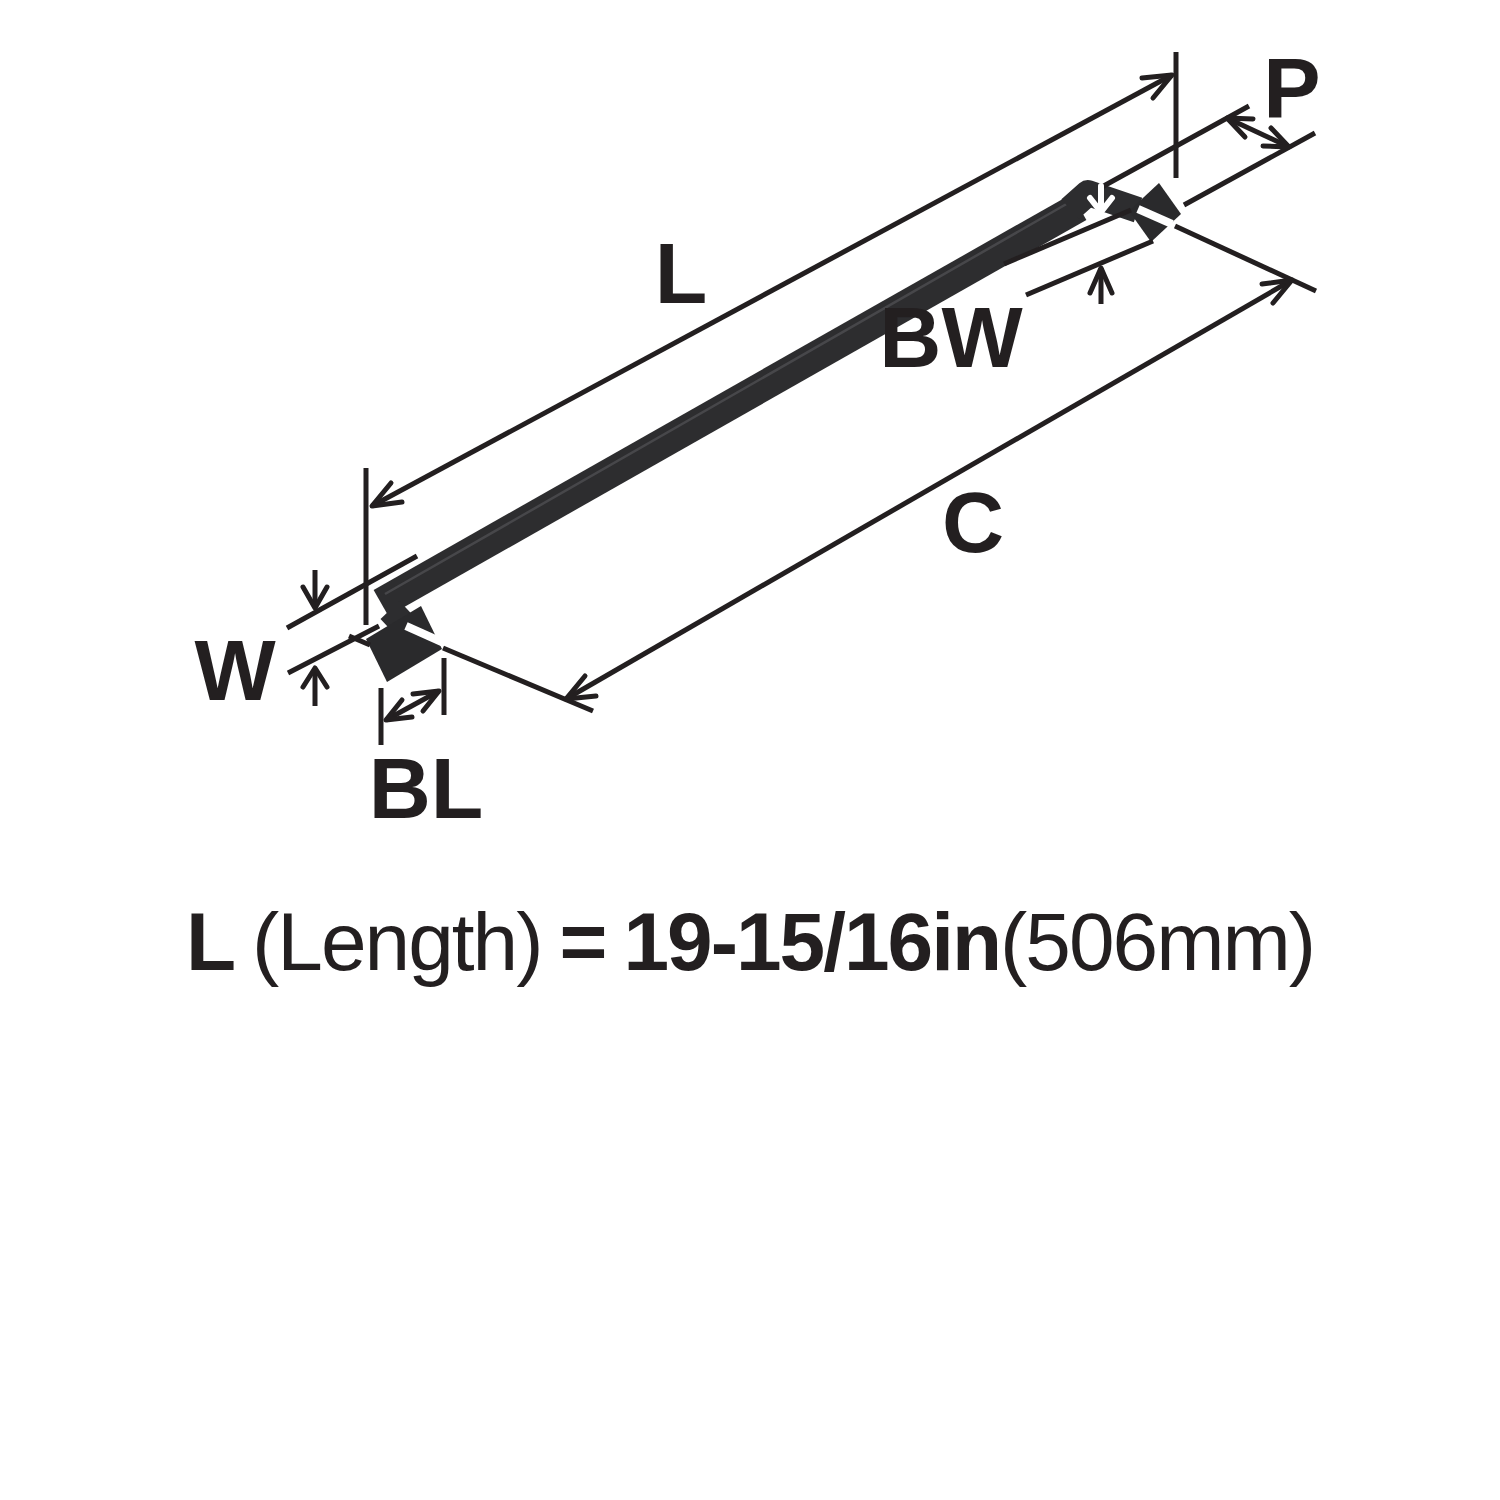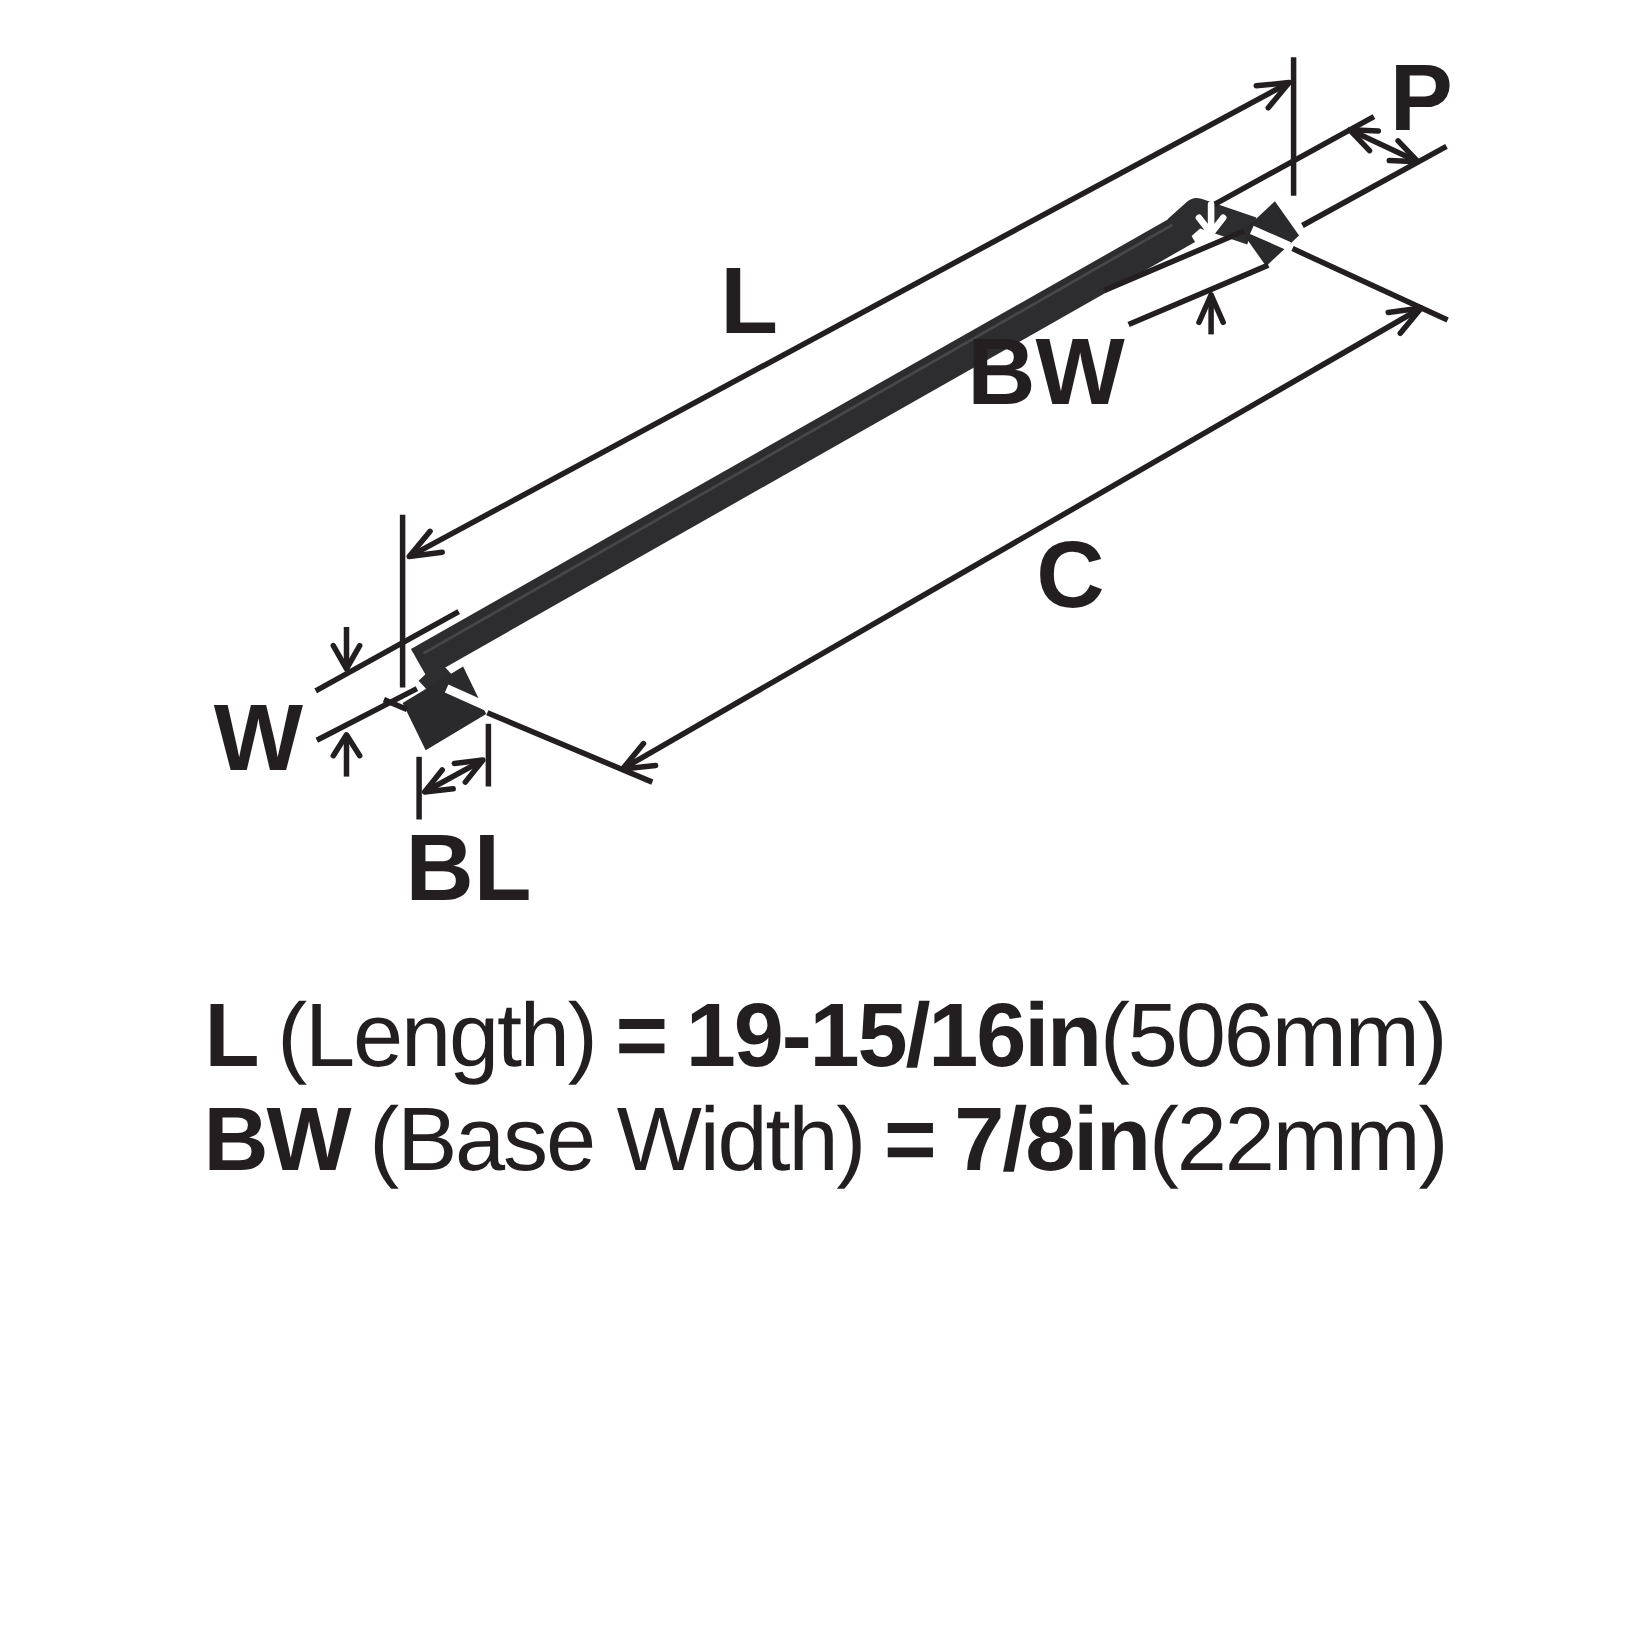--- a/index.html
+++ b/index.html
@@ -110,17 +110,14 @@
 <div class="specs">
 
   <div class="spec-row">
     <span class="b sp">L</span><span class="l sp">(Length)</span><span class="b sp">=</span><span class="b">19-15/16in</span><span class="l">(506mm)</span>
   </div>
 
 
 
 
 
-  <div class="spec-row">
-    <span class="b sp">BW</span><span class="l sp">(Base Width)</span><span class="b sp">=</span><span class="b">7/8in</span><span class="l">(22mm)</span>
-  </div>
 
 </div>
 
 </body></html>

